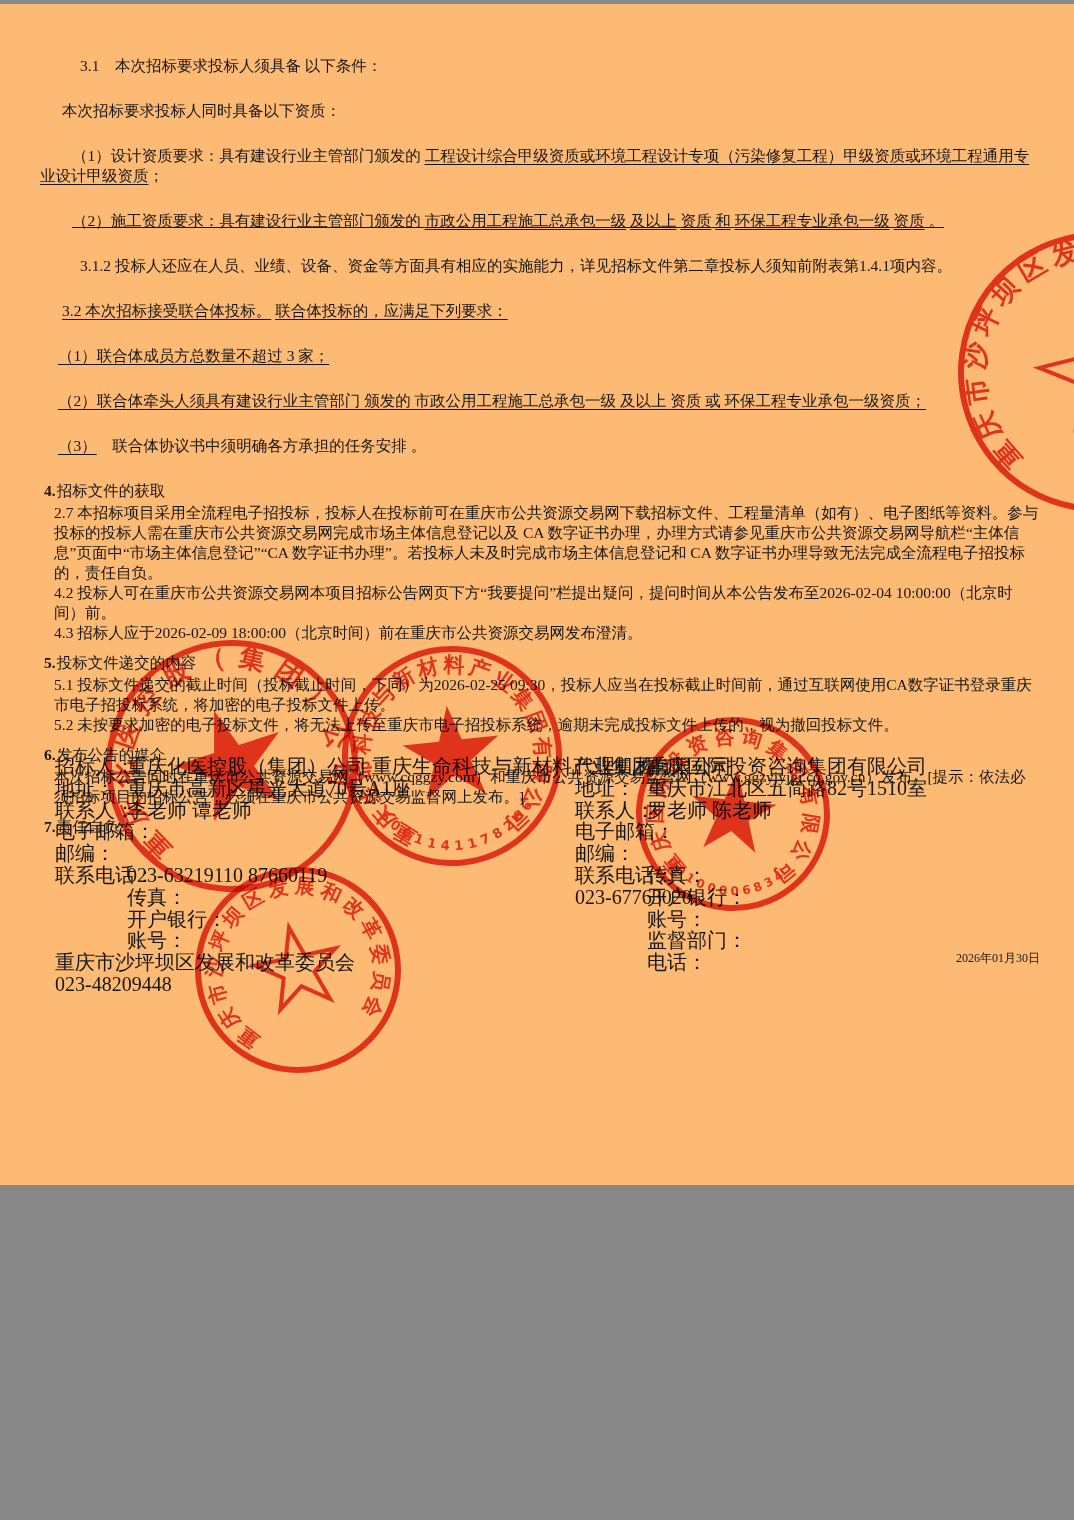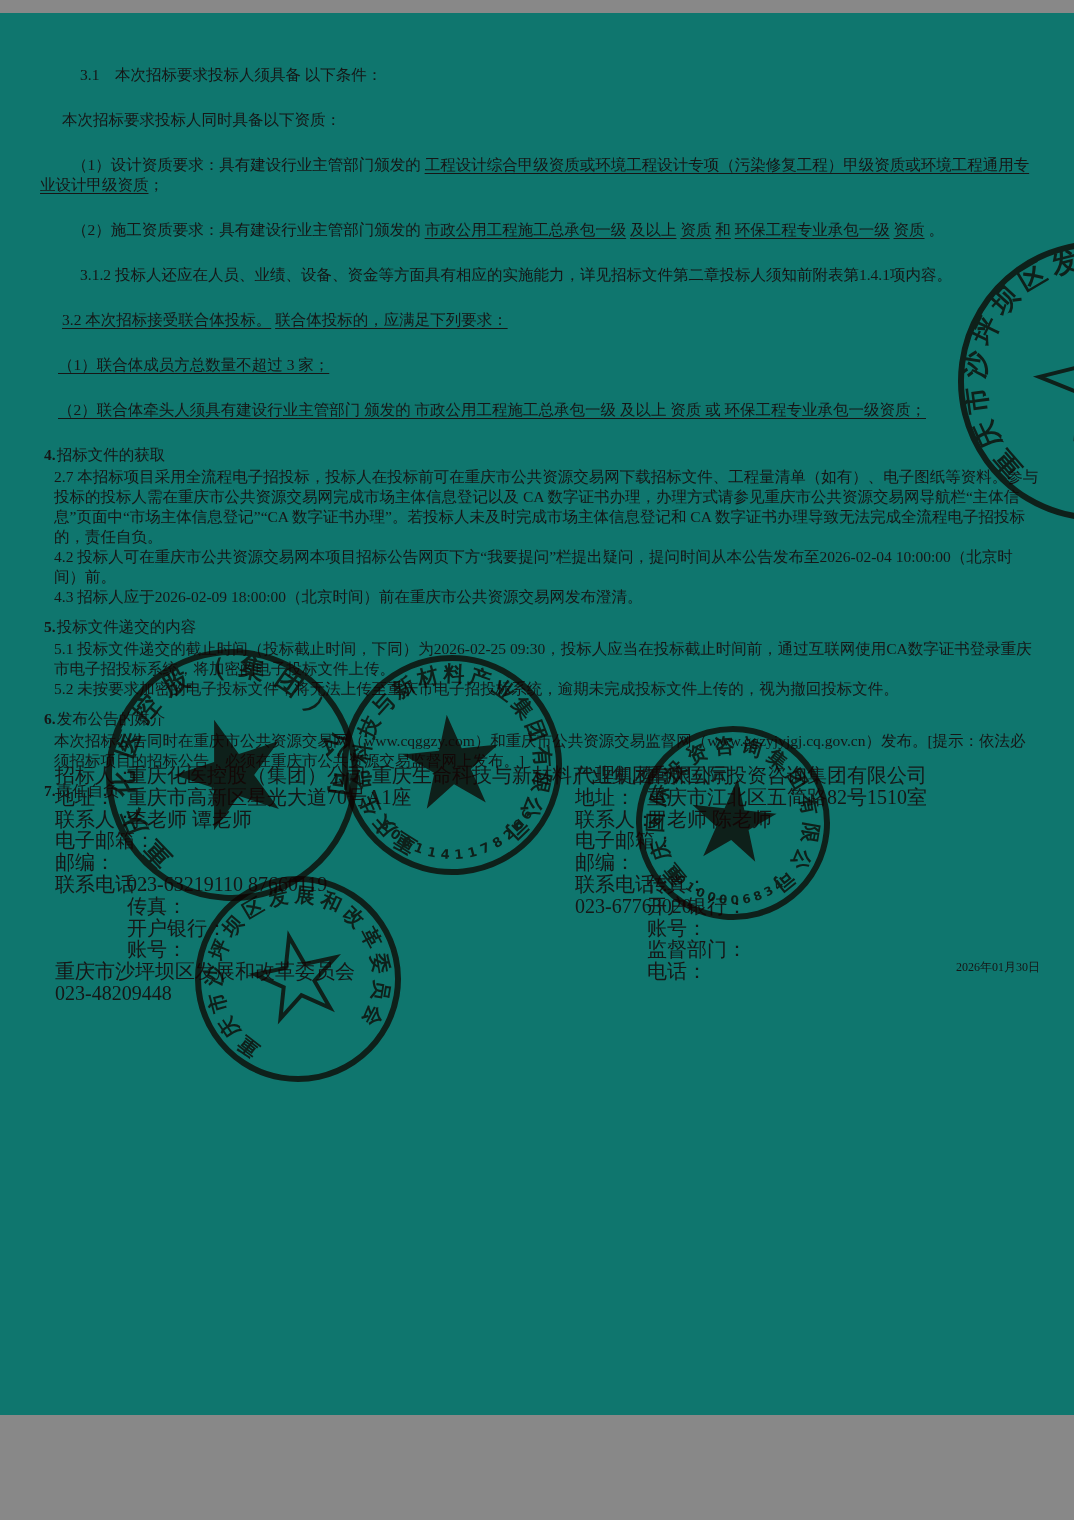--- a/index.html
+++ b/index.html
@@ -1,22 +1,22 @@
 <!DOCTYPE html>
 <html><head>
 <meta charset="utf-8">
 <style>
   html,body{margin:0;padding:0;background:#888;}
-  .page{position:relative;width:1074px;height:1402px;margin:13px auto;background:#0f766e;overflow:hidden;
+  .page{position:relative;width:1074px;height:1181px;margin:4px auto;background:#fdba74;overflow:hidden;
         font-family:"Liberation Serif","DejaVu Serif",serif;color:#161616;}
   .doc{position:absolute;left:40px;right:34px;top:52px;font-size:15.5px;line-height:20px;}
   .s3 p{margin:0 0 25px 0;}
   .ind40{padding-left:40px;}
   .ind22{padding-left:22px;}
-  .ind32{padding-left:32px;}
+  .ind32{padding-left:32px;text-decoration:underline;}
   .ind18{padding-left:18px;}
   .hang32{text-indent:32px;}
   .useg{text-decoration:underline;text-underline-offset:3px;}
   .sech{margin:12px 0 2px 4px;}
   .sech b{font-weight:700;margin-right:1px;}
   .bp{margin:0;padding-left:14px;}
   .gap10{margin-top:10px;}
   .contact-grid{position:absolute;left:55px;top:752px;right:36px;display:grid;
                 grid-template-columns:72px 448px 72px 1fr;font-size:20px;line-height:21.8px;}
   .clab{white-space:nowrap;}
@@ -32,20 +32,21 @@
 
     <div class="s3">
       <p class="ind40"><span>3.1　本次招标要求投标人须具备 以下条件：</span></p>
       <p class="ind22"><span>本次招标要求投标人同时具备以下资质：</span></p>
       <p class="hang32"><span>（1）设计资质要求：具有建设行业主管部门颁发的 </span><span class="useg">工程设计综合甲级资质或环境工程设计专项（污染修复工程）甲级资质或环境工程通用专业设计甲级资质</span><span>；</span></p>
       <p class="ind32"><span>（2）施工资质要求：具有建设行业主管部门颁发的 </span><span class="useg">市政公用工程施工总承包一级</span><span> </span><span class="useg">及以上</span><span> </span><span class="useg">资质</span><span> </span><span class="useg">和</span><span> </span><span class="useg">环保工程专业承包一级</span><span> </span><span class="useg">资质</span><span> 。</span></p>
       <p class="ind40"><span>3.1.2 投标人还应在人员、业绩、设备、资金等方面具有相应的实施能力，详见招标文件第二章投标人须知前附表第1.4.1项内容。</span></p>
       <p class="ind22"><span class="useg">3.2 本次招标接受联合体投标。</span><span> </span><span class="useg">联合体投标的，应满足下列要求：</span></p>
       <p class="ind18"><span class="useg">（1）联合体成员方总数量不超过 3 家；</span></p>
       <p class="ind18"><span class="useg">（2）联合体牵头人须具有建设行业主管部门 颁发的 市政公用工程施工总承包一级 及以上 资质 或 环保工程专业承包一级资质；</span></p>
+      <p class="ind18"><span class="useg">（3）</span><span>　联合体协议书中须明确各方承担的任务安排 。</span></p>
     </div>
 
     <div class="sech"><b>4.</b><span>招标文件的获取</span></div>
     <p class="bp">2.7 本招标项目采用全流程电子招投标，投标人在投标前可在重庆市公共资源交易网下载招标文件、工程量清单（如有）、电子图纸等资料。参与投标的投标人需在重庆市公共资源交易网完成市场主体信息登记以及 CA 数字证书办理，办理方式请参见重庆市公共资源交易网导航栏“主体信息”页面中“市场主体信息登记”“CA 数字证书办理”。若投标人未及时完成市场主体信息登记和 CA 数字证书办理导致无法完成全流程电子招投标的，责任自负。</p>
     <p class="bp">4.2 投标人可在重庆市公共资源交易网本项目招标公告网页下方“我要提问”栏提出疑问，提问时间从本公告发布至2026-02-04 10:00:00（北京时间）前。</p>
     <p class="bp">4.3 招标人应于2026-02-09 18:00:00（北京时间）前在重庆市公共资源交易网发布澄清。</p>
 
     <div class="sech gap10"><b>5.</b><span>投标文件递交的内容</span></div>
     <p class="bp">5.1 投标文件递交的截止时间（投标截止时间，下同）为2026-02-25 09:30，投标人应当在投标截止时间前，通过互联网使用CA数字证书登录重庆市电子招投标系统，将加密的电子投标文件上传。</p>
     <p class="bp">5.2 未按要求加密的电子投标文件，将无法上传至重庆市电子招投标系统，逾期未完成投标文件上传的，视为撤回投标文件。</p>

